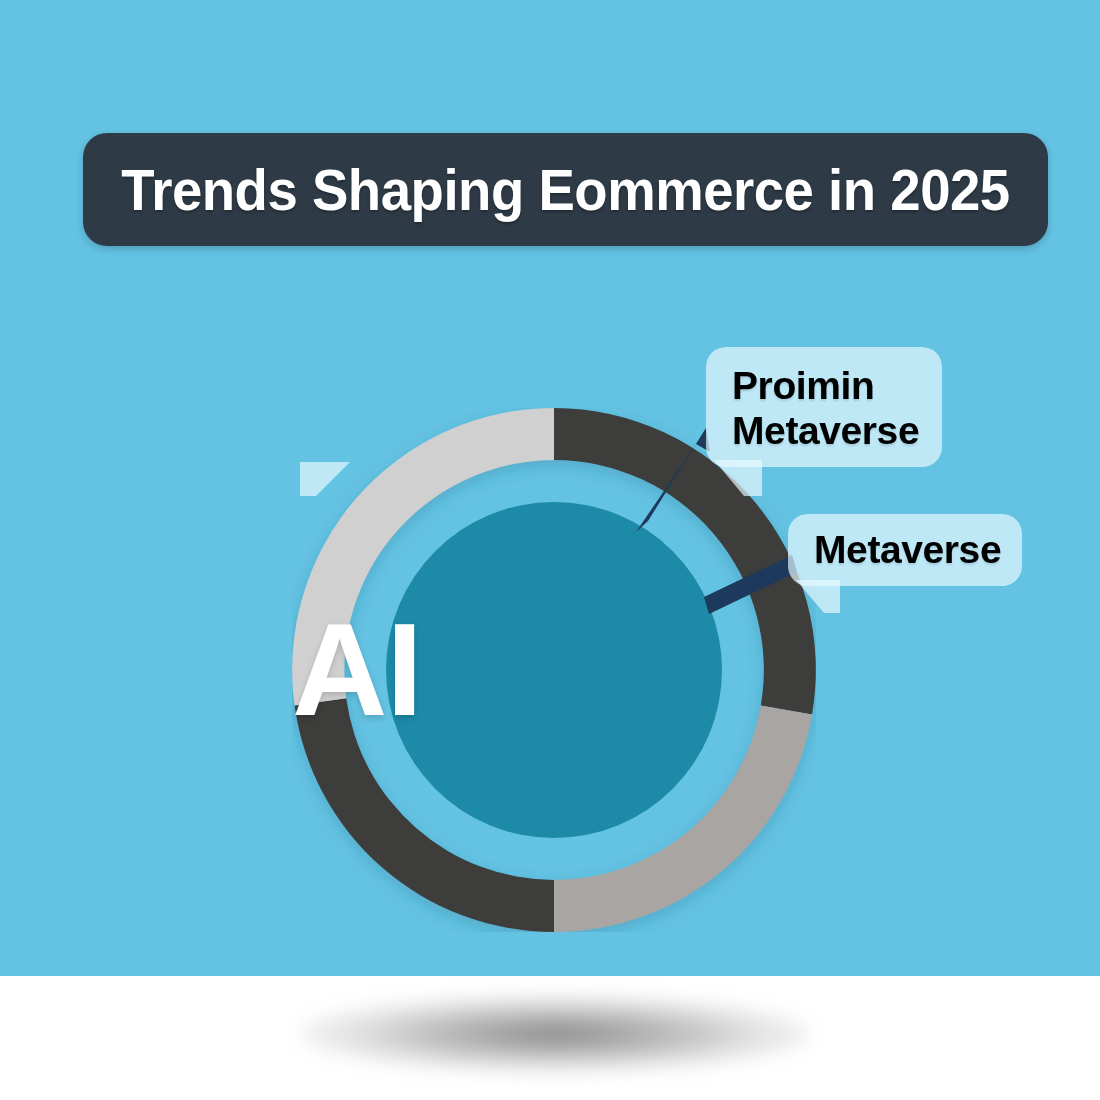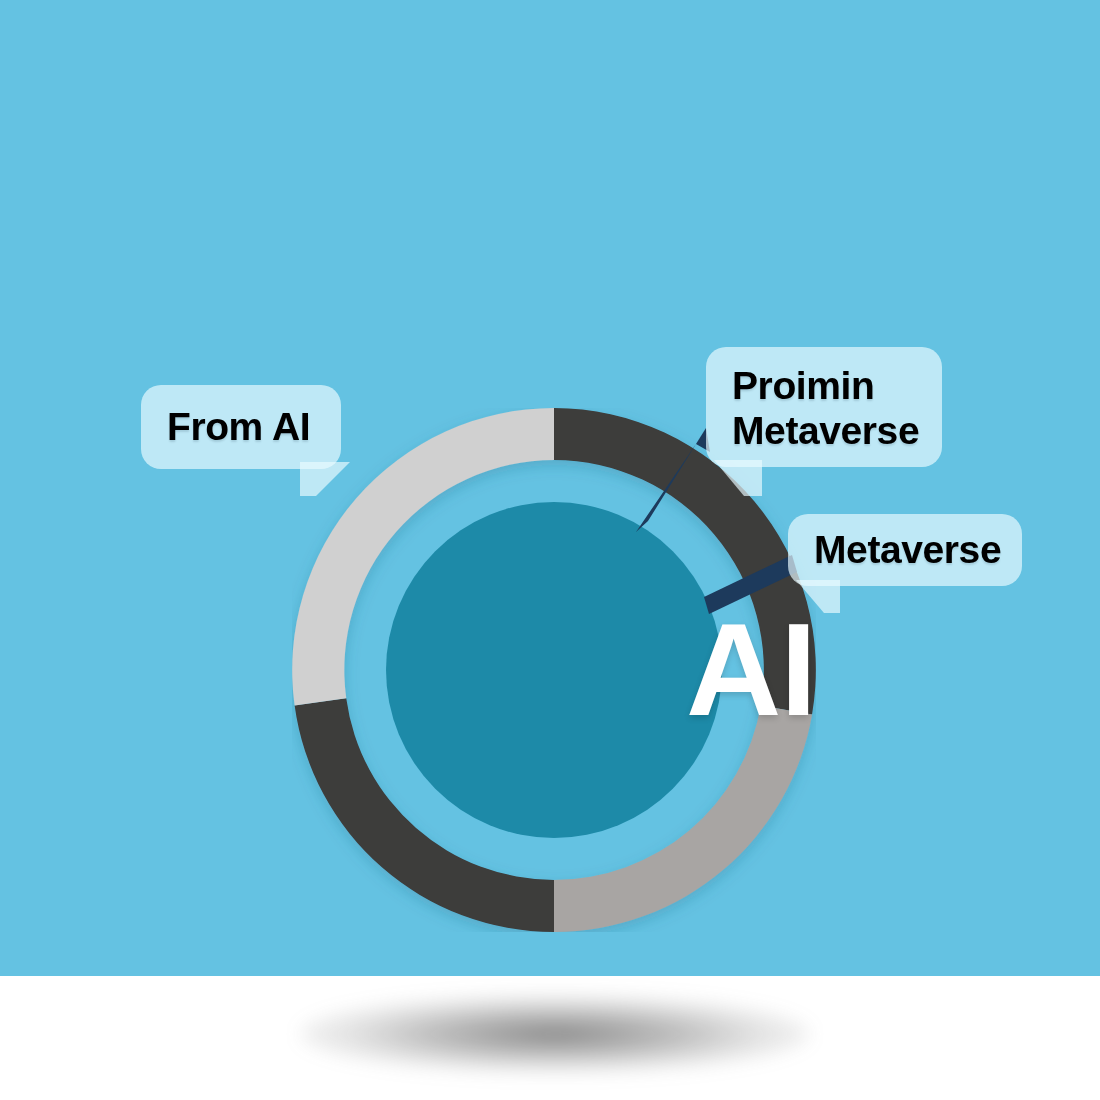--- a/index.html
+++ b/index.html
@@ -82,21 +82,21 @@
   .donut-wrap svg { display: block; }
 
   .hub-label {
     position: absolute;
     left: 292px;
     top: 408px;
     width: 524px;
     height: 524px;
     display: flex;
     align-items: center;
-    justify-content: flex-end;
+    justify-content: flex-start;
     pointer-events: none;
   }
   .hub-label span {
     color: #ffffff;
     font-size: 132px;
     font-weight: bold;
     letter-spacing: -1px;
     line-height: 1;
     text-shadow: 0 3px 6px rgba(0,0,0,0.16);
   }
@@ -184,20 +184,23 @@
 </style>
 </head>
 <body>
 
 <div id="canvas">
 
   <div class="stage-shadow"></div>
 
   <div class="panel"></div>
 
+  <div class="title-bar">
+    <span class="title-text">Trends Shaping Eommerce in 2025</span>
+  </div>
 
   <div class="donut-wrap">
     <svg width="524" height="524" viewBox="0 0 524 524" aria-hidden="true">
       <defs>
         <filter id="ringShadow" x="-25%" y="-25%" width="150%" height="150%">
           <feDropShadow dx="0" dy="5" stdDeviation="7" flood-color="#16607d" flood-opacity="0.25"></feDropShadow>
         </filter>
       </defs>
       <g filter="url(#ringShadow)">
 
@@ -220,23 +223,20 @@
 
   <svg class="leaders" viewBox="0 0 1100 976">
 
     <polygon points="636,532 648,521 706,428 696,444" fill="#1d3a5c"></polygon>
     <polygon points="696,444 706,428 710,452" fill="#1d3a5c"></polygon>
 
     <polygon points="704,597 792,555 797,572 709,614" fill="#1d3a5c"></polygon>
   </svg>
 
   <div class="tail" id="tail-from-ai"></div>
-  <div class="bubble" id="bubble-from-ai">
-    <span class="line">From AI</span>
-  </div>
 
   <div class="tail" id="tail-prominent-metaverse"></div>
   <div class="bubble" id="bubble-prominent-metaverse">
     <span class="line">Proimin</span>
     <span class="line">Metaverse</span>
   </div>
 
   <div class="tail" id="tail-metaverse"></div>
   <div class="bubble" id="bubble-metaverse">
     <span class="line">Metaverse</span>

